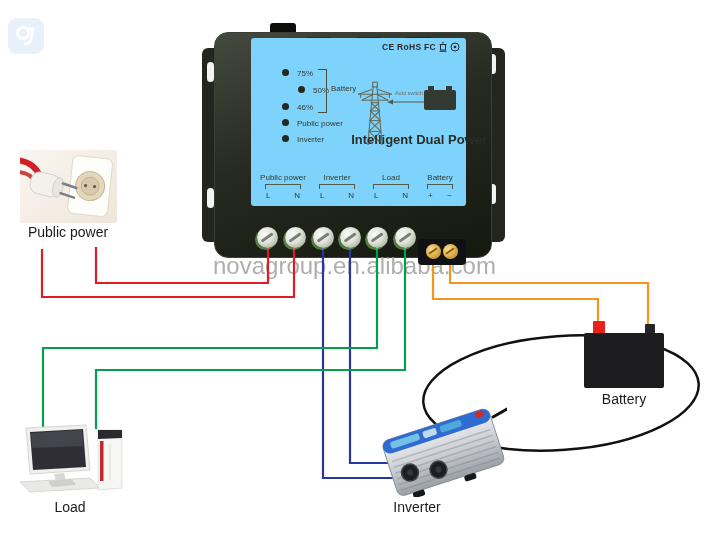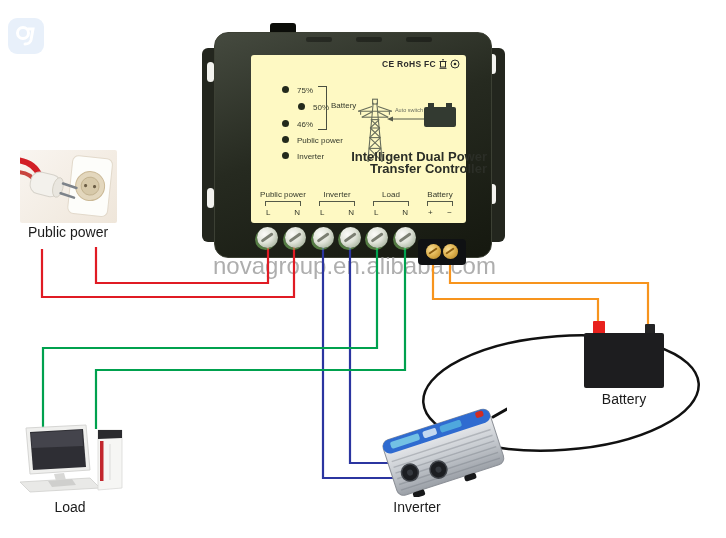--- a/index.html
+++ b/index.html
@@ -34,22 +34,22 @@
     background:linear-gradient(160deg,#454a3f 0%,#262a20 45%,#15180f 100%);
     border:1px solid #3c4034;z-index:2;box-sizing:border-box;
   }
   #ctl-button{
     left:270px;top:23px;width:26px;height:14px;border-radius:3px;
     background:#0b0d09;z-index:2;
   }
   .vent{position:absolute;top:37px;height:5px;width:26px;background:rgba(0,0,0,.35);z-index:2;border-radius:2px;}
 
   #ctl-panel{
-    left:251px;top:55px;width:215px;height:168px;border-radius:3px;
-    background:#fef9c3;z-index:2;
+    left:251px;top:38px;width:215px;height:168px;border-radius:3px;
+    background:#7dd3fc;z-index:2;
   }
   #cert-row{
     position:absolute;top:4px;right:6px;display:flex;align-items:center;gap:3px;
     font-size:8.5px;font-weight:700;color:#2c2c2c;letter-spacing:.3px;
   }
   .led-row{position:absolute;left:31px;display:flex;gap:8px;}
   .led-dot{width:7px;height:7px;border-radius:50%;background:#232a1c;flex:0 0 auto;}
   .led-label{font-size:8px;color:#353a2c;white-space:nowrap;}
   #led-bracket{
     position:absolute;left:67px;top:31px;width:8px;height:42px;
@@ -211,21 +211,20 @@
     <div id="auto-switch">Auto switch</div>
     <svg class="abs" style="left:136px;top:60px;" width="44" height="8" viewBox="0 0 44 8">
       <line x1="5" y1="4" x2="39" y2="4" stroke="#555a4b" stroke-width="1"></line>
       <polygon points="0,4 6,1.5 6,6.5" fill="#555a4b"></polygon>
       <polygon points="44,4 38,1.5 38,6.5" fill="#555a4b"></polygon>
     </svg>
     <div id="panel-batt-icon"></div>
 
     <div id="panel-title">
       <div>Intelligent Dual Power</div>
-      <div>Transfer Controller</div>
     </div>
 
     <div class="tgroup" style="left:4px;width:56px;">
       <div class="t-label">Public power</div>
       <div class="t-bracket"></div>
       <div class="t-pins">
         <span>L</span>
         <span>N</span>
       </div>
     </div>

